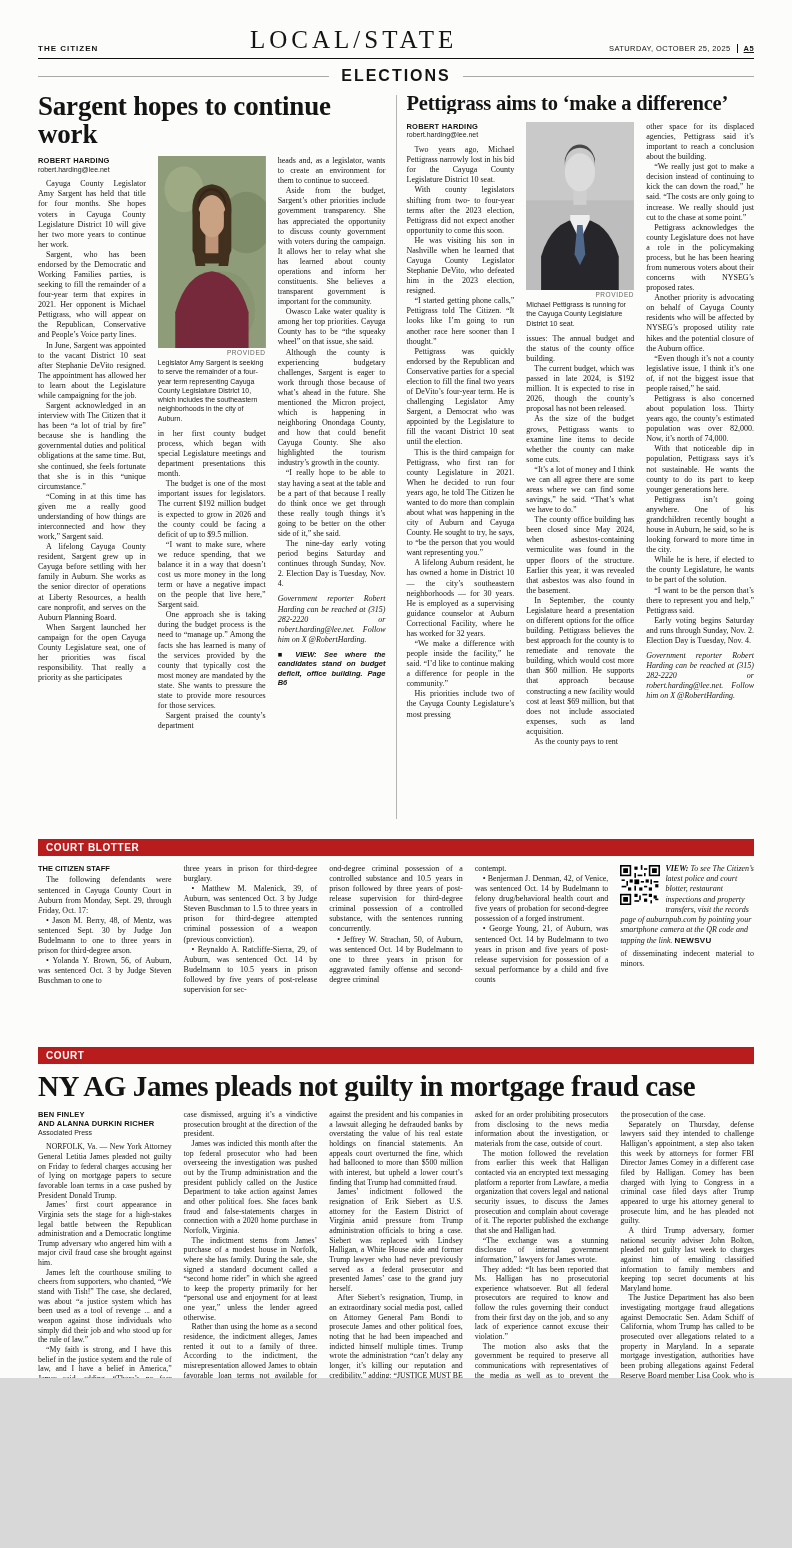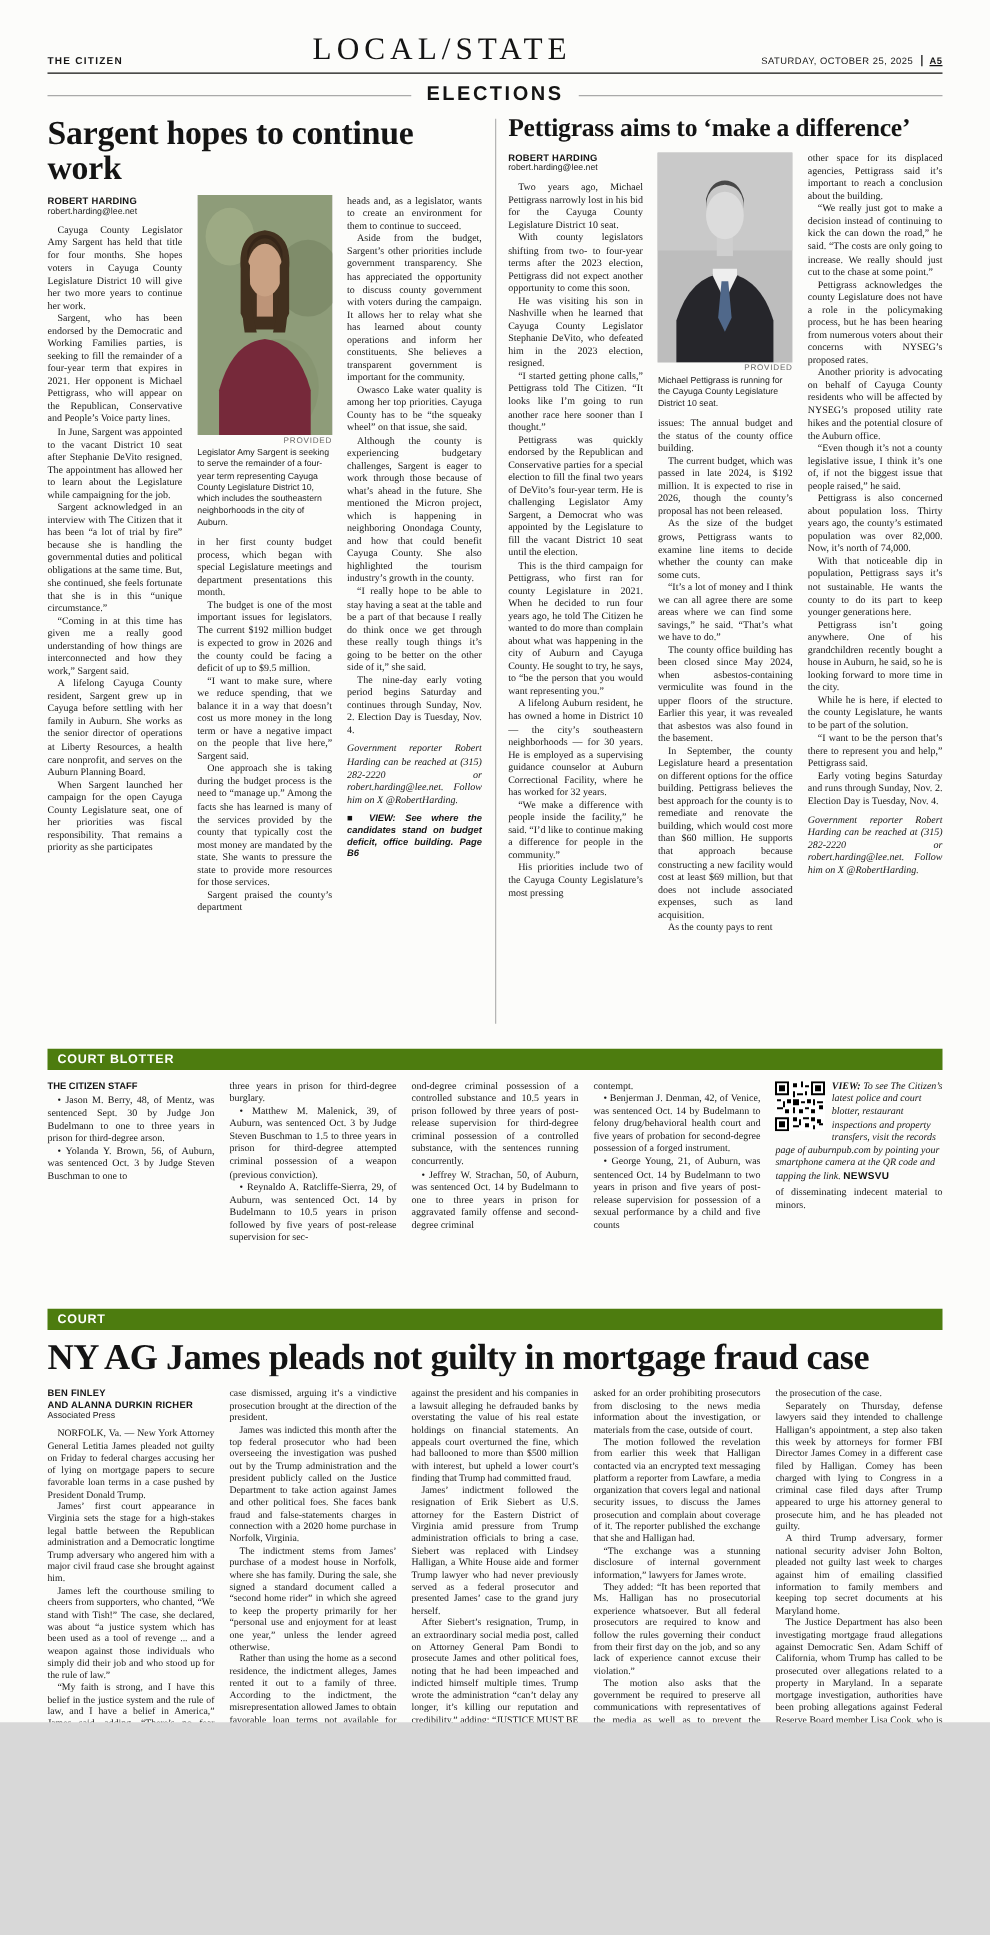--- a/index.html
+++ b/index.html
@@ -36,21 +36,21 @@
   .byline-name{font-weight:bold;font-size:7.5px;letter-spacing:.2px;}
   .byline-email,.byline-org{font-size:7px;color:#222;}
   
   .photo-fig{margin:0 0 6px;}
   .photo{width:100%;display:block;background:#cfcfcf;}
   .photo.tall{height:192px;}
   .photo.short{height:168px;}
   .credit{font-family:"Liberation Sans","DejaVu Sans",sans-serif;font-size:6.5px;color:#666;text-align:right;letter-spacing:.6px;margin-top:1px;}
   .caption{font-family:"Liberation Sans","DejaVu Sans",sans-serif;font-size:7px;line-height:1.32;color:#1a1a1a;text-align:left;margin-top:1px;}
   
-  .section-bar{background:#4d7c0f;color:#fff;font-family:"Liberation Sans","DejaVu Sans",sans-serif;font-weight:bold;font-size:10px;letter-spacing:.6px;padding:3px 8px;margin:10px 0 8px;}
+  .section-bar{background:#b91c1c;color:#fff;font-family:"Liberation Sans","DejaVu Sans",sans-serif;font-weight:bold;font-size:10px;letter-spacing:.6px;padding:3px 8px;margin:10px 0 8px;}
   
   .blotter{min-height:198px;}
   .blotter-cols .col{font-size:8px;}
   .staff{font-family:"Liberation Sans","DejaVu Sans",sans-serif;font-weight:bold;font-size:7.5px;margin-bottom:2px;}
   .qr-block{margin-bottom:3px;}
   .qr{float:left;width:40px;height:40px;margin:1px 5px 2px 0;}
   .qr-text{margin:0;font-style:italic;text-align:left;line-height:1.28;}
   .qr-label{font-weight:bold;}
   .newsvu{font-family:"Liberation Sans","DejaVu Sans",sans-serif;font-style:normal;font-weight:bold;letter-spacing:.3px;}
   
@@ -86,21 +86,21 @@
             <div class="byline-name">ROBERT HARDING</div>
             <div class="byline-email">robert.harding@lee.net</div>
           </div>
           <div>
               <p class="para">Cayuga County Legislator Amy Sargent has held that title for four months. She hopes voters in Cayuga County Legislature District 10 will give her two more years to continue her work.</p>
               <p class="para">Sargent, who has been endorsed by the Democratic and Working Families parties, is seeking to fill the remainder of a four-year term that expires in 2021. Her opponent is Michael Pettigrass, who will appear on the Republican, Conservative and People’s Voice party lines.</p>
               <p class="para">In June, Sargent was appointed to the vacant District 10 seat after Stephanie DeVito resigned. The appointment has allowed her to learn about the Legislature while campaigning for the job.</p>
               <p class="para">Sargent acknowledged in an interview with The Citizen that it has been “a lot of trial by fire” because she is handling the governmental duties and political obligations at the same time. But, she continued, she feels fortunate that she is in this “unique circumstance.”</p>
               <p class="para">“Coming in at this time has given me a really good understanding of how things are interconnected and how they work,” Sargent said.</p>
               <p class="para">A lifelong Cayuga County resident, Sargent grew up in Cayuga before settling with her family in Auburn. She works as the senior director of operations at Liberty Resources, a health care nonprofit, and serves on the Auburn Planning Board.</p>
-              <p class="para">When Sargent launched her campaign for the open Cayuga County Legislature seat, one of her priorities was fiscal responsibility. That remains a priority as she participates</p>
+              <p class="para">When Sargent launched her campaign for the open Cayuga County Legislature seat, one of her priorities was fiscal responsibility. That really a priority as she participates</p>
             </div>
         </div>
         <div class="col">
           <figure class="photo-fig">
             <svg class="photo tall" viewBox="0 0 100 150" preserveAspectRatio="none" role="img">
               <rect width="100" height="150" fill="#8e9c79"></rect>
               <circle cx="24" cy="26" r="18" fill="#a9b68e" opacity="0.55"></circle>
               <circle cx="82" cy="52" r="24" fill="#6c7a58" opacity="0.45"></circle>
               <circle cx="60" cy="120" r="30" fill="#7d8b66" opacity="0.4"></circle>
               <path d="M32 46 Q30 24 50 22 Q70 24 68 46 L68 74 Q64 82 58 84 L42 84 Q36 82 32 74 Z" fill="#42301f"></path>
@@ -209,20 +209,21 @@
   </section>
 
   <section class="blotter">
     <div class="section-bar">
       <span>COURT BLOTTER</span>
     </div>
     <div class="cols blotter-cols">
       <div class="col">
         <div class="staff">THE CITIZEN STAFF</div>
         <div>
+            <p class="para">The following defendants were sentenced in Cayuga County Court in Auburn from Monday, Sept. 29, through Friday, Oct. 17:</p>
             <p class="para">• Jason M. Berry, 48, of Mentz, was sentenced Sept. 30 by Judge Jon Budelmann to one to three years in prison for third-degree arson.</p>
             <p class="para">• Yolanda Y. Brown, 56, of Auburn, was sentenced Oct. 3 by Judge Steven Buschman to one to</p>
           </div>
       </div>
       <div class="col">
           <p class="para cont">three years in prison for third-degree burglary.</p>
           <p class="para">• Matthew M. Malenick, 39, of Auburn, was sentenced Oct. 3 by Judge Steven Buschman to 1.5 to three years in prison for third-degree attempted criminal possession of a weapon (previous conviction).</p>
           <p class="para">• Reynaldo A. Ratcliffe-Sierra, 29, of Auburn, was sentenced Oct. 14 by Budelmann to 10.5 years in prison followed by five years of post-release supervision for sec-</p>
         </div>
       <div class="col">

